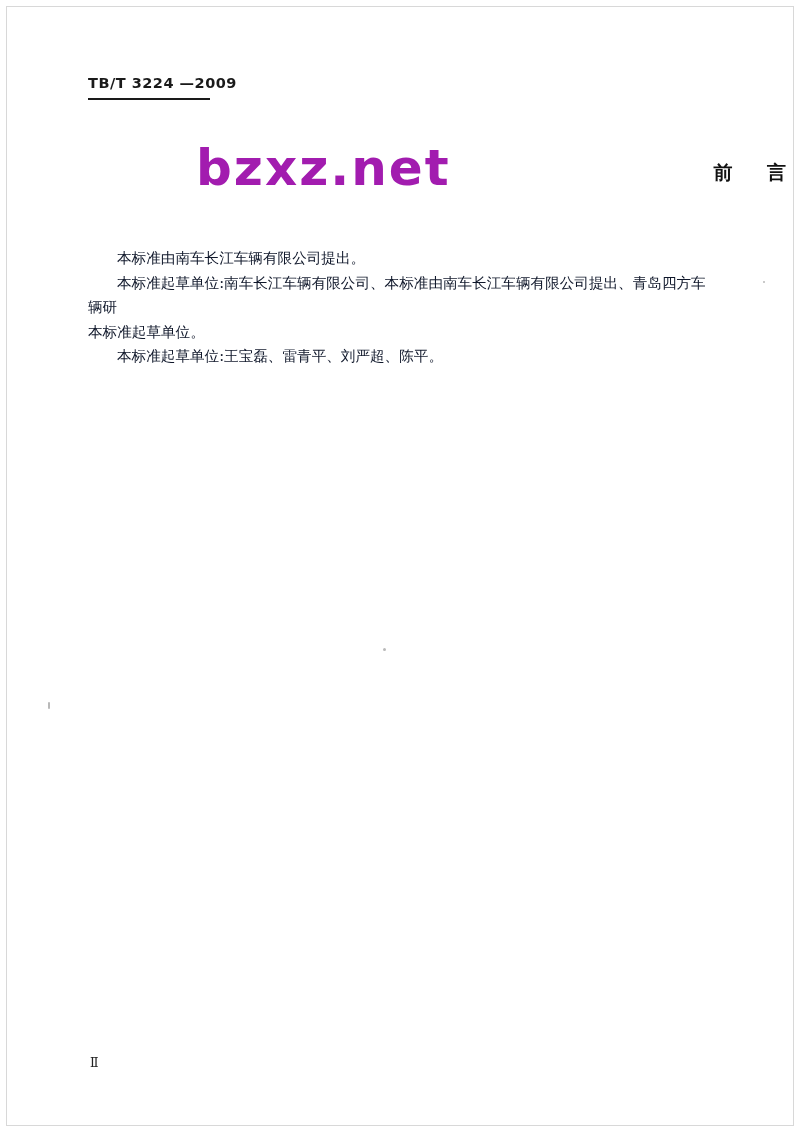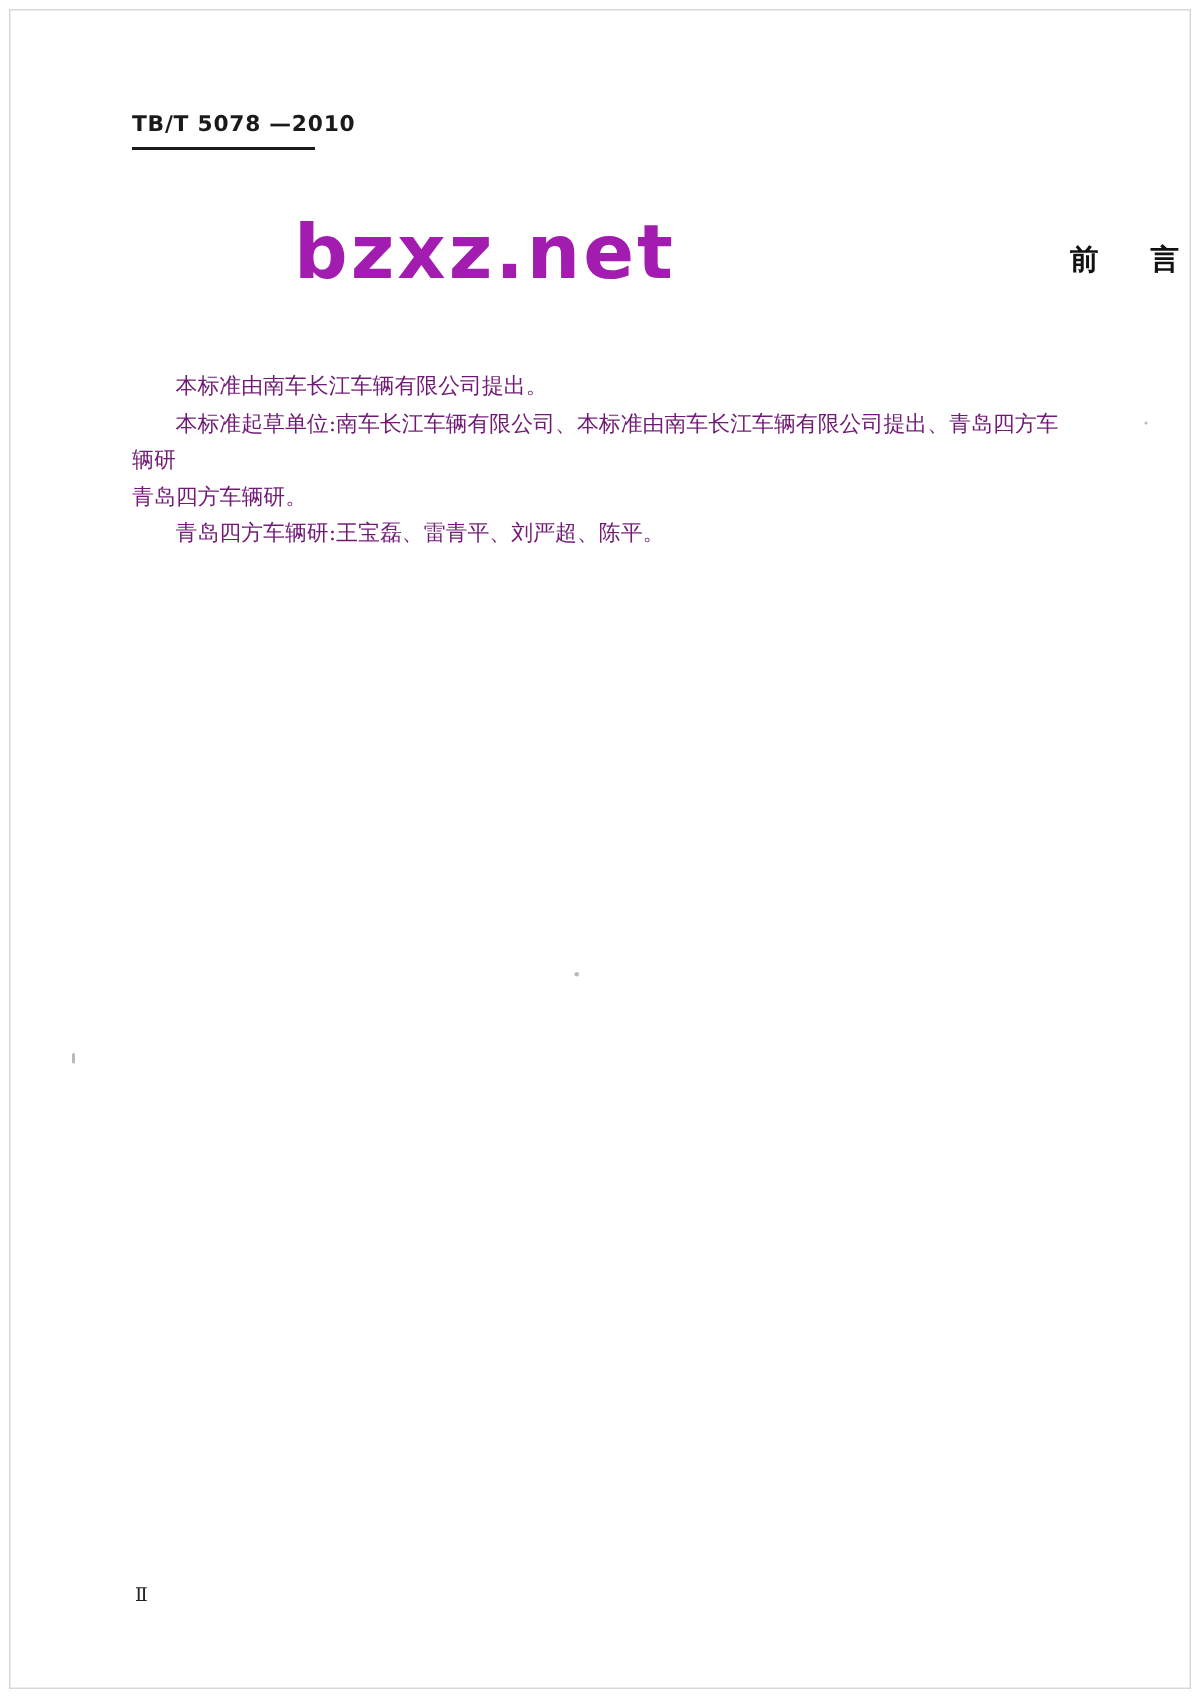--- a/index.html
+++ b/index.html
@@ -74,21 +74,21 @@
     letter-spacing: 14px;
     padding-left: 14px;
   }
   .body-block {
     position: absolute;
     left: 88px;
     top: 246px;
     width: 628px;
     font-size: 14.6px;
     line-height: 24.5px;
-    color: #701a75;
+    color: #0f172a;
   }
   .para {
     margin: 0;
     text-indent: 29px;
   }
   .para.cont {
     text-indent: 0;
   }
   .page-number {
     position: absolute;
@@ -107,34 +107,34 @@
   .speck.s2 { left: 48px; top: 702px; width: 2px; height: 7px; border-radius: 1px; }
   .speck.s3 { left: 763px; top: 281px; width: 2px; height: 2px; }
 </style>
 </head>
 <body>
 
 <div class="page">
 
   <div class="scan-frame"></div>
 
-  <div class="header-code">TB/T 5078 —2010</div>
+  <div class="header-code">TB/T 3224 —2009</div>
   <div class="header-rule"></div>
 
   <div class="watermark">bzxz.net</div>
 
   <div class="doc-title">
     <span class="ch">前  言</span>
   </div>
 
   <div class="body-block">
     <p class="para">本标准由南车长江车辆有限公司提出。</p>
     <p class="para">本标准起草单位:南车长江车辆有限公司、本标准由南车长江车辆有限公司提出、青岛四方车辆研</p>
-    <p class="para cont">青岛四方车辆研。</p>
-    <p class="para">青岛四方车辆研:王宝磊、雷青平、刘严超、陈平。</p>
+    <p class="para cont">本标准起草单位。</p>
+    <p class="para">本标准起草单位:王宝磊、雷青平、刘严超、陈平。</p>
   </div>
 
   <div class="page-number">Ⅱ</div>
 
   <div class="speck s1"></div>
   <div class="speck s2"></div>
   <div class="speck s3"></div>
 
 </div>
 

